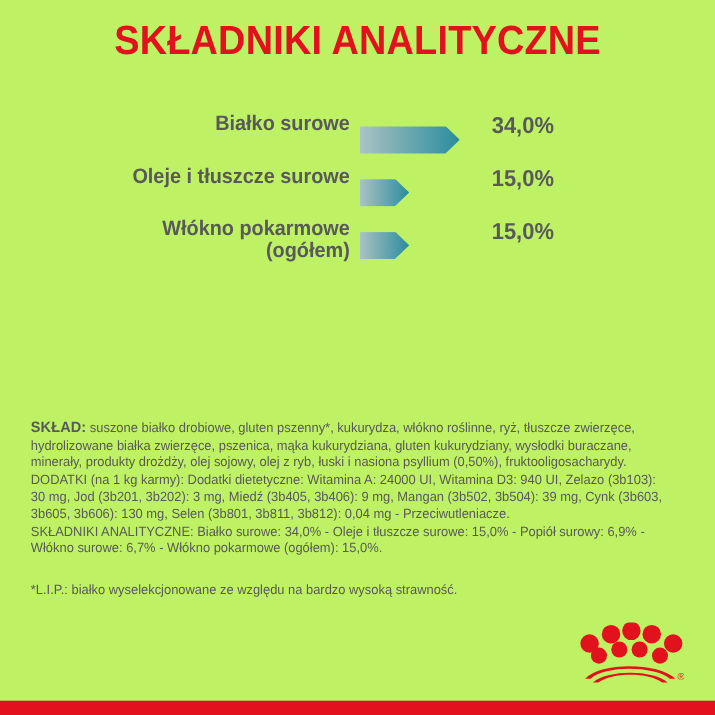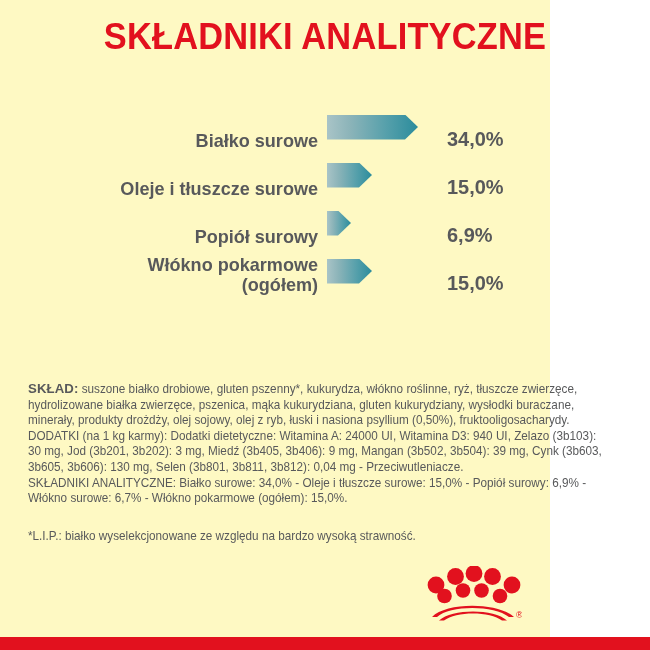--- a/index.html
+++ b/index.html
@@ -9,23 +9,23 @@
   body {
     width: 650px;
     height: 650px;
     background: #ffffff;
     font-family: "Liberation Sans", sans-serif;
     overflow: hidden;
     position: relative;
   }
   .page {
     position: relative;
-    width: 550px;
+    width: 650px;
     height: 650px;
-    background: #fef9c3;
+    background: #bef264;
   }
 
   
   .title {
     position: absolute;
     top: 16px;
     left: 0;
     width: 650px;
     text-align: center;
     color: #e2111e;
@@ -42,21 +42,21 @@
   .chart {
     position: absolute;
     top: 103px;
     left: 0;
     width: 650px;
   }
   .chart-row {
     position: relative;
     height: 48px;
     display: flex;
-    align-items: flex-end;
+    align-items: flex-start;
   }
   .row-label {
     width: 318px;
     text-align: right;
     padding-right: 0px;
     color: #58595b;
     font-weight: bold;
     font-size: 19px;
     line-height: 20px;
     transform: scaleX(0.95);
@@ -152,27 +152,20 @@
     </div>
 
     <div class="chart-row">
       <div class="row-label">Oleje i tłuszcze surowe</div>
       <div class="bar-wrap">
         <div class="bar" style="width:45px"></div>
       </div>
       <div class="bar-value">15,0%</div>
     </div>
 
-    <div class="chart-row">
-      <div class="row-label">Popiół surowy</div>
-      <div class="bar-wrap">
-        <div class="bar" style="width:24px"></div>
-      </div>
-      <div class="bar-value">6,9%</div>
-    </div>
 
 
     <div class="chart-row">
       <div class="row-label">Włókno pokarmowe
 (ogółem)</div>
       <div class="bar-wrap">
         <div class="bar" style="width:45px"></div>
       </div>
       <div class="bar-value">15,0%</div>
     </div>

